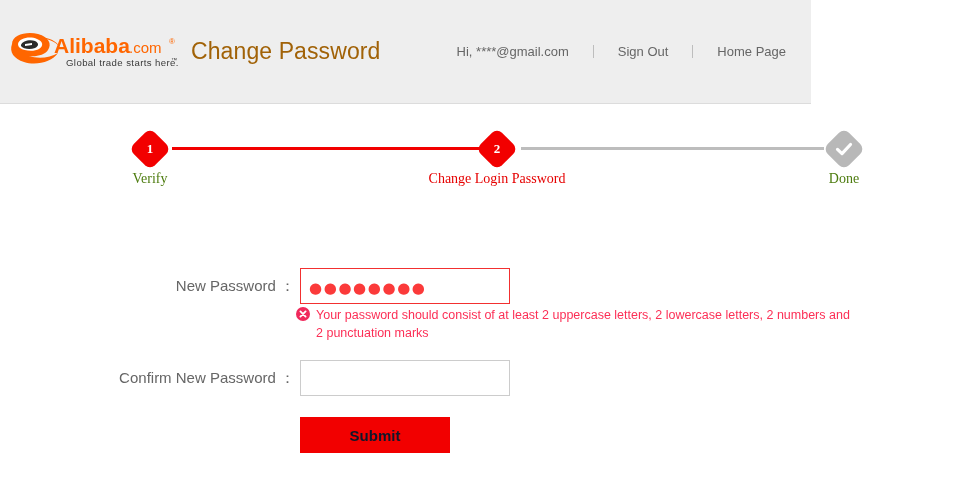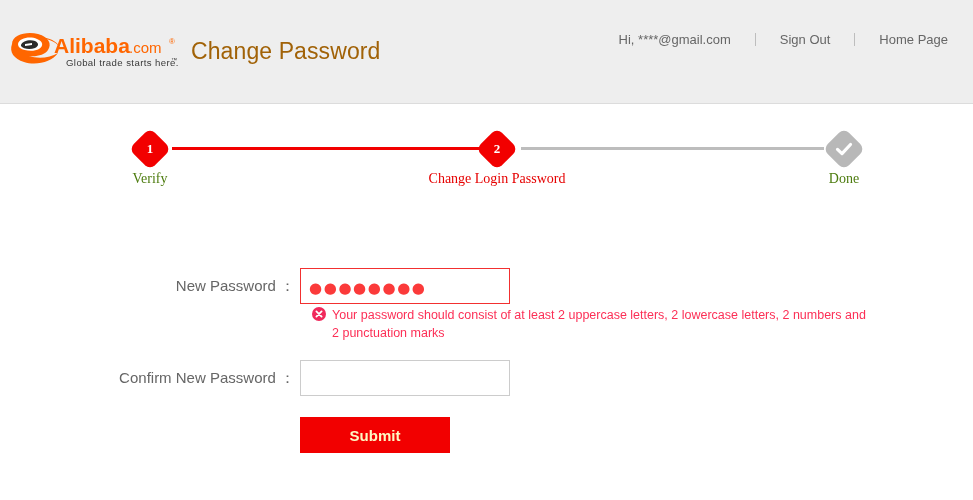--- a/index.html
+++ b/index.html
@@ -13,21 +13,21 @@
     background: #ffffff;
     font-family: "Liberation Sans", sans-serif;
     overflow: hidden;
     position: relative;
   }
 
   
   .header {
     position: absolute;
     left: 0; top: 0;
-    width: 973px;
+    width: 811px;
     height: 104px;
     background: #eeeeee;
     border-bottom: 1px solid #dcdcdc;
   }
   .header-inner {
     position: relative;
     width: 100%;
     height: 103px;
   }
 
@@ -47,21 +47,21 @@
     top: 38px;
     font-size: 23px;
     color: #a16207;
     letter-spacing: 0.1px;
     white-space: nowrap;
   }
 
   .header-links {
     position: absolute;
     right: 25px;
-    top: 32px;
+    top: 44px;
     display: flex;
     align-items: center;
     font-size: 13px;
     color: #666666;
     white-space: nowrap;
   }
   .header-links .greeting { color: #666666; }
   .header-links a {
     color: #666666;
     text-decoration: none;
@@ -153,21 +153,21 @@
     letter-spacing: 1.6px;
     color: #fb3a3a;
     font-size: 15px;
     line-height: 1;
     pointer-events: none;
     font-family: "DejaVu Sans", sans-serif;
   }
 
   .error-msg {
     position: absolute;
-    left: 312px;
+    left: 296px;
     top: 306px;
     width: 560px;
     font-size: 12.5px;
     color: #fc2f56;
     line-height: 18px;
   }
   .error-icon {
     position: absolute;
     left: 0;
     top: 1px;
@@ -180,21 +180,21 @@
   }
 
   .submit-btn {
     position: absolute;
     left: 300px;
     top: 417px;
     width: 150px;
     height: 36px;
     background: #f20000;
     border: none;
-    color: #fef9c3;
+    color: #0f172a;
     font-size: 15px;
     font-weight: bold;
     cursor: pointer;
     font-family: "Liberation Sans", sans-serif;
   }
 </style>
 </head>
 <body>
 
 <div class="header">

